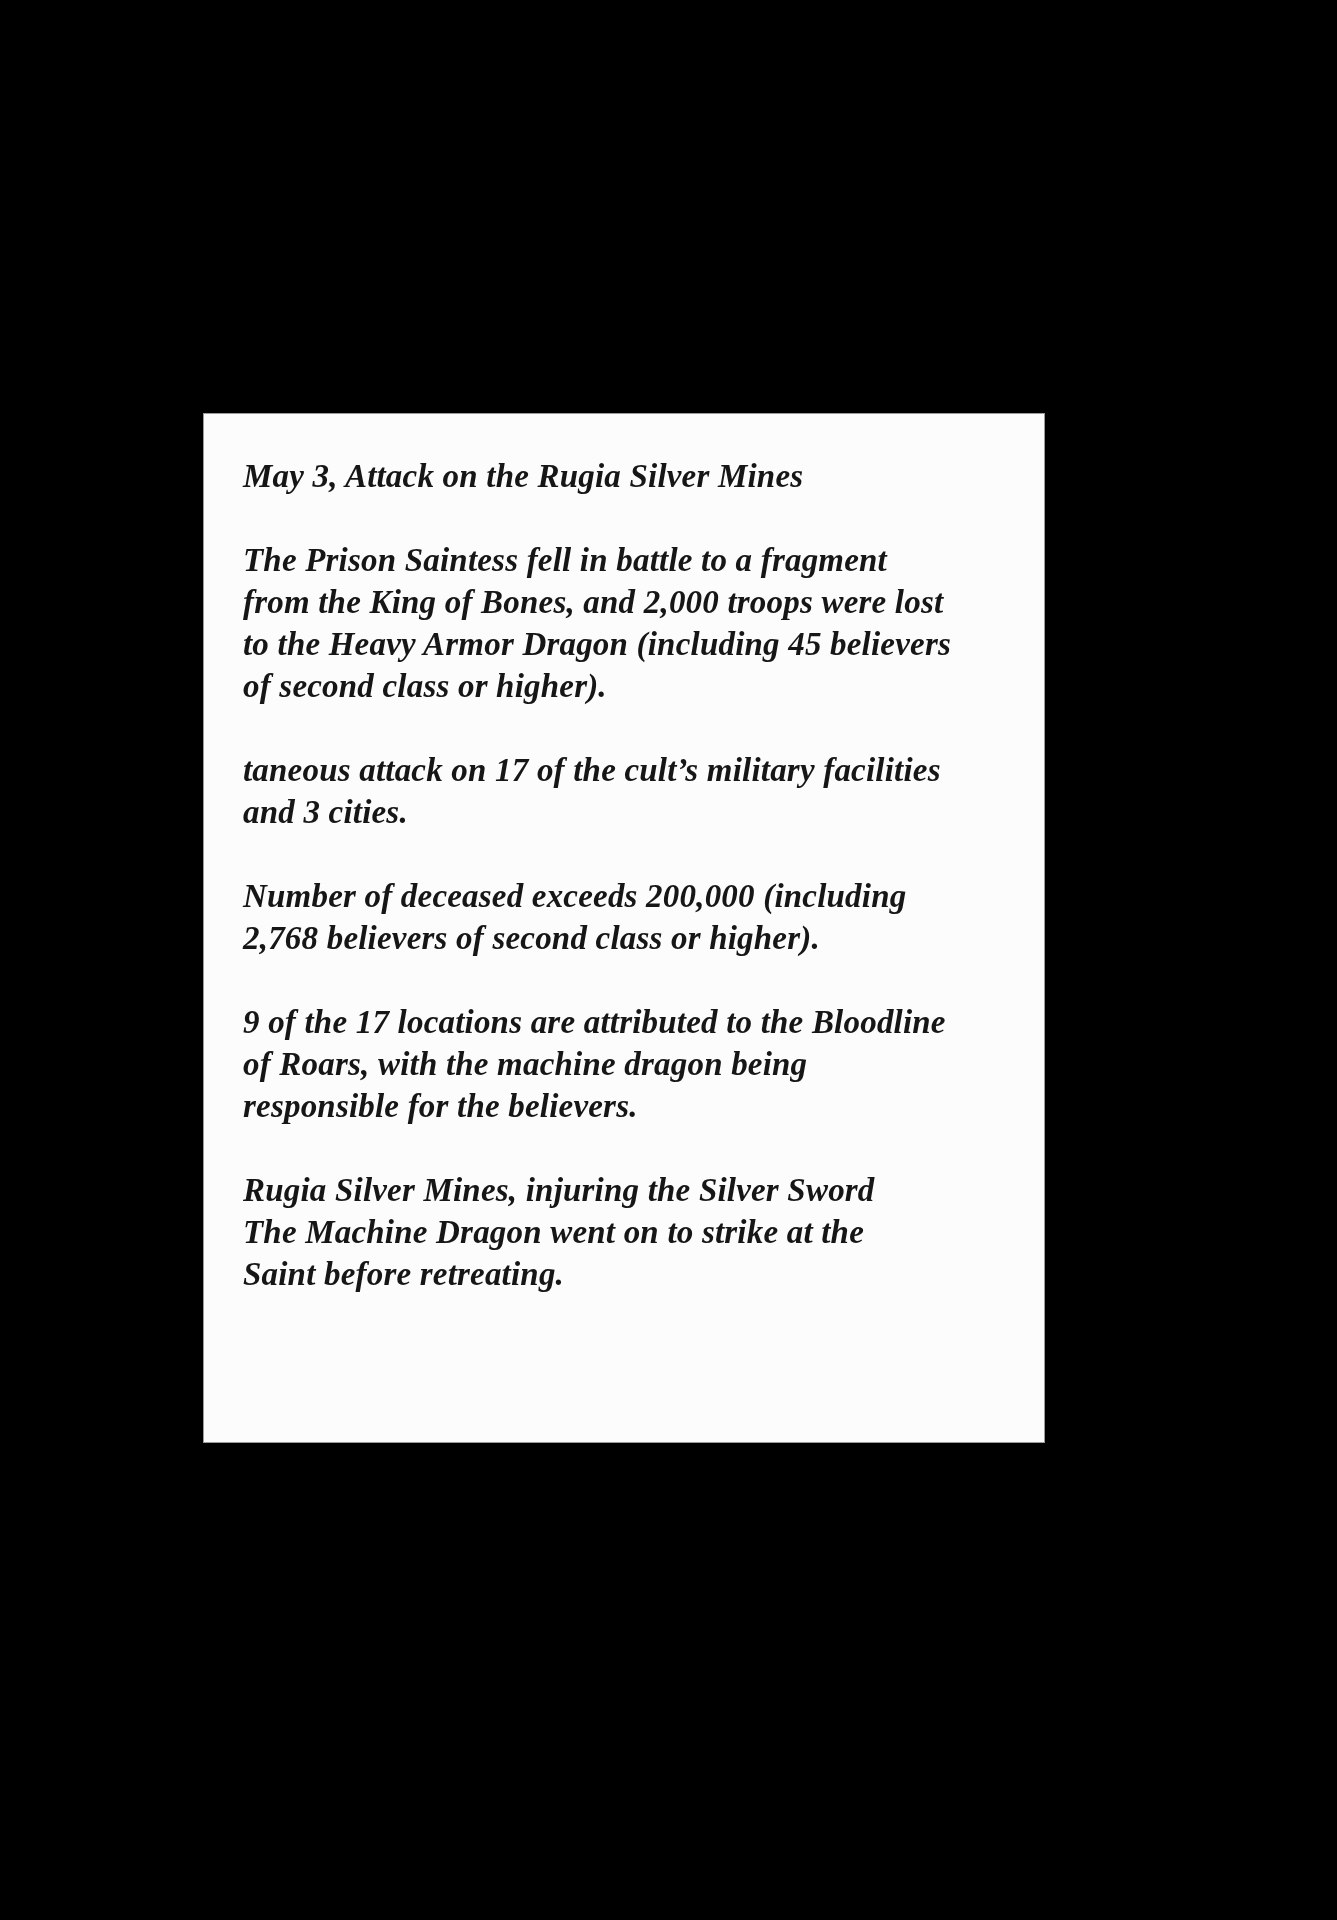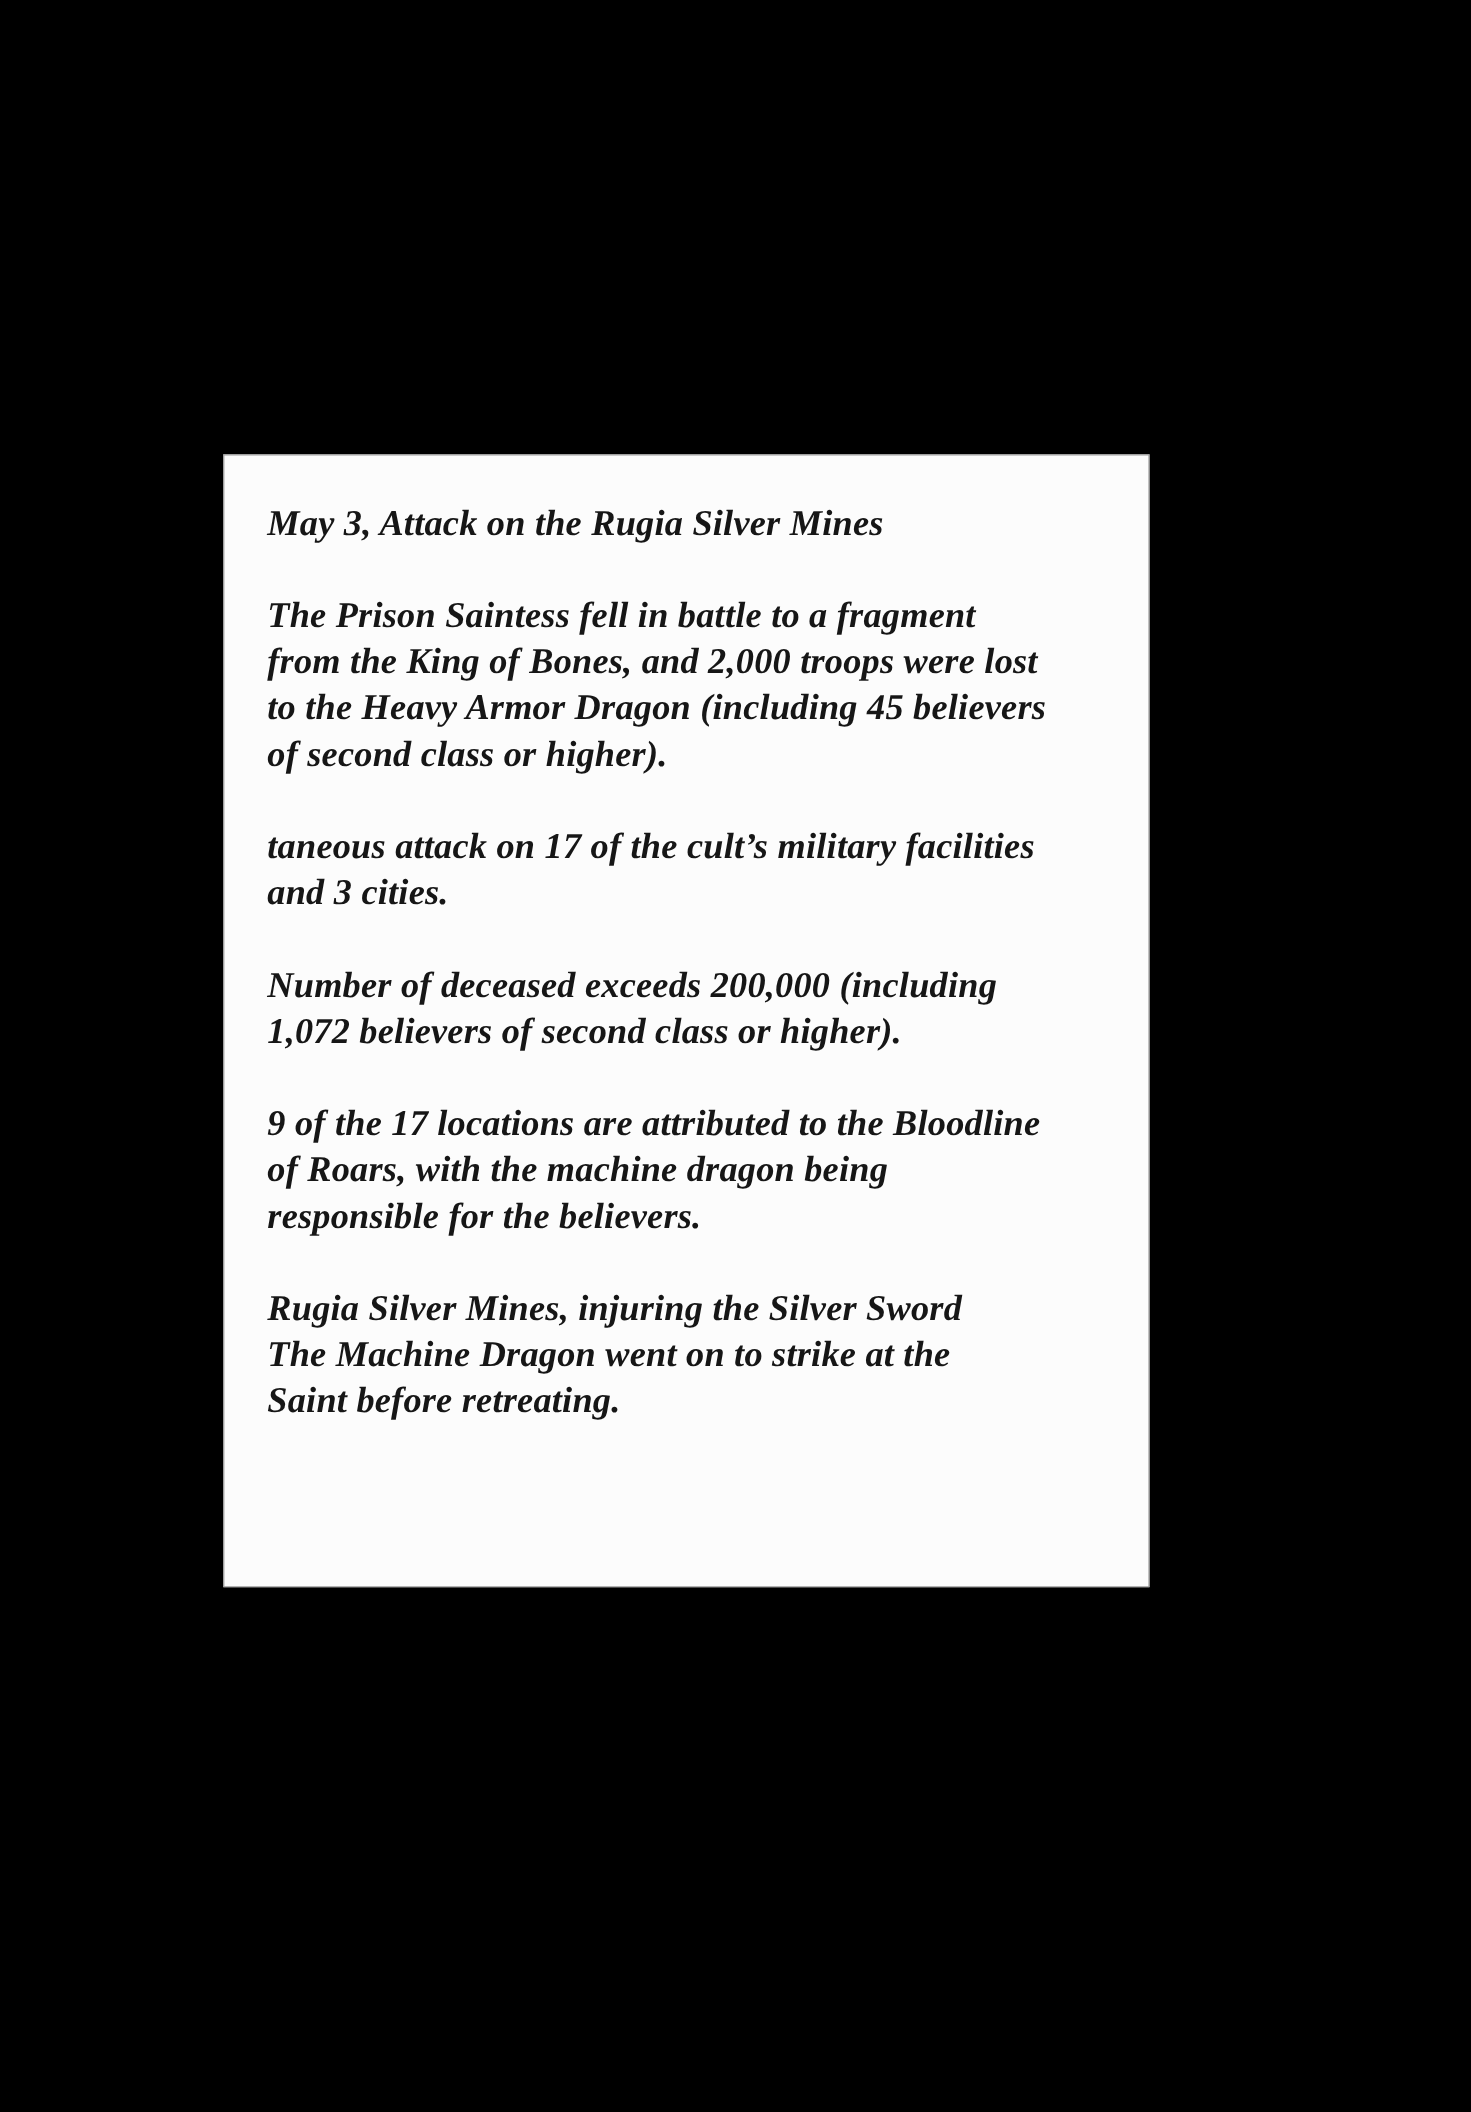--- a/index.html
+++ b/index.html
@@ -68,21 +68,21 @@
         <span class="line">of second class or higher).</span>
       </p>
 
       <p class="paragraph">
         <span class="line">taneous attack on 17 of the cult’s military facilities</span>
         <span class="line">and 3 cities.</span>
       </p>
 
       <p class="paragraph">
         <span class="line">Number of deceased exceeds 200,000 (including</span>
-        <span class="line">1,072 believers of second class or higher).</span>
+        <span class="line">2,768 believers of second class or higher).</span>
       </p>
 
       <p class="paragraph">
         <span class="line">9 of the 17 locations are attributed to the Bloodline</span>
         <span class="line">of Roars, with the machine dragon being</span>
         <span class="line">responsible for the believers.</span>
       </p>
 
       <p class="paragraph">
         <span class="line">Rugia Silver Mines, injuring the Silver Sword</span>

